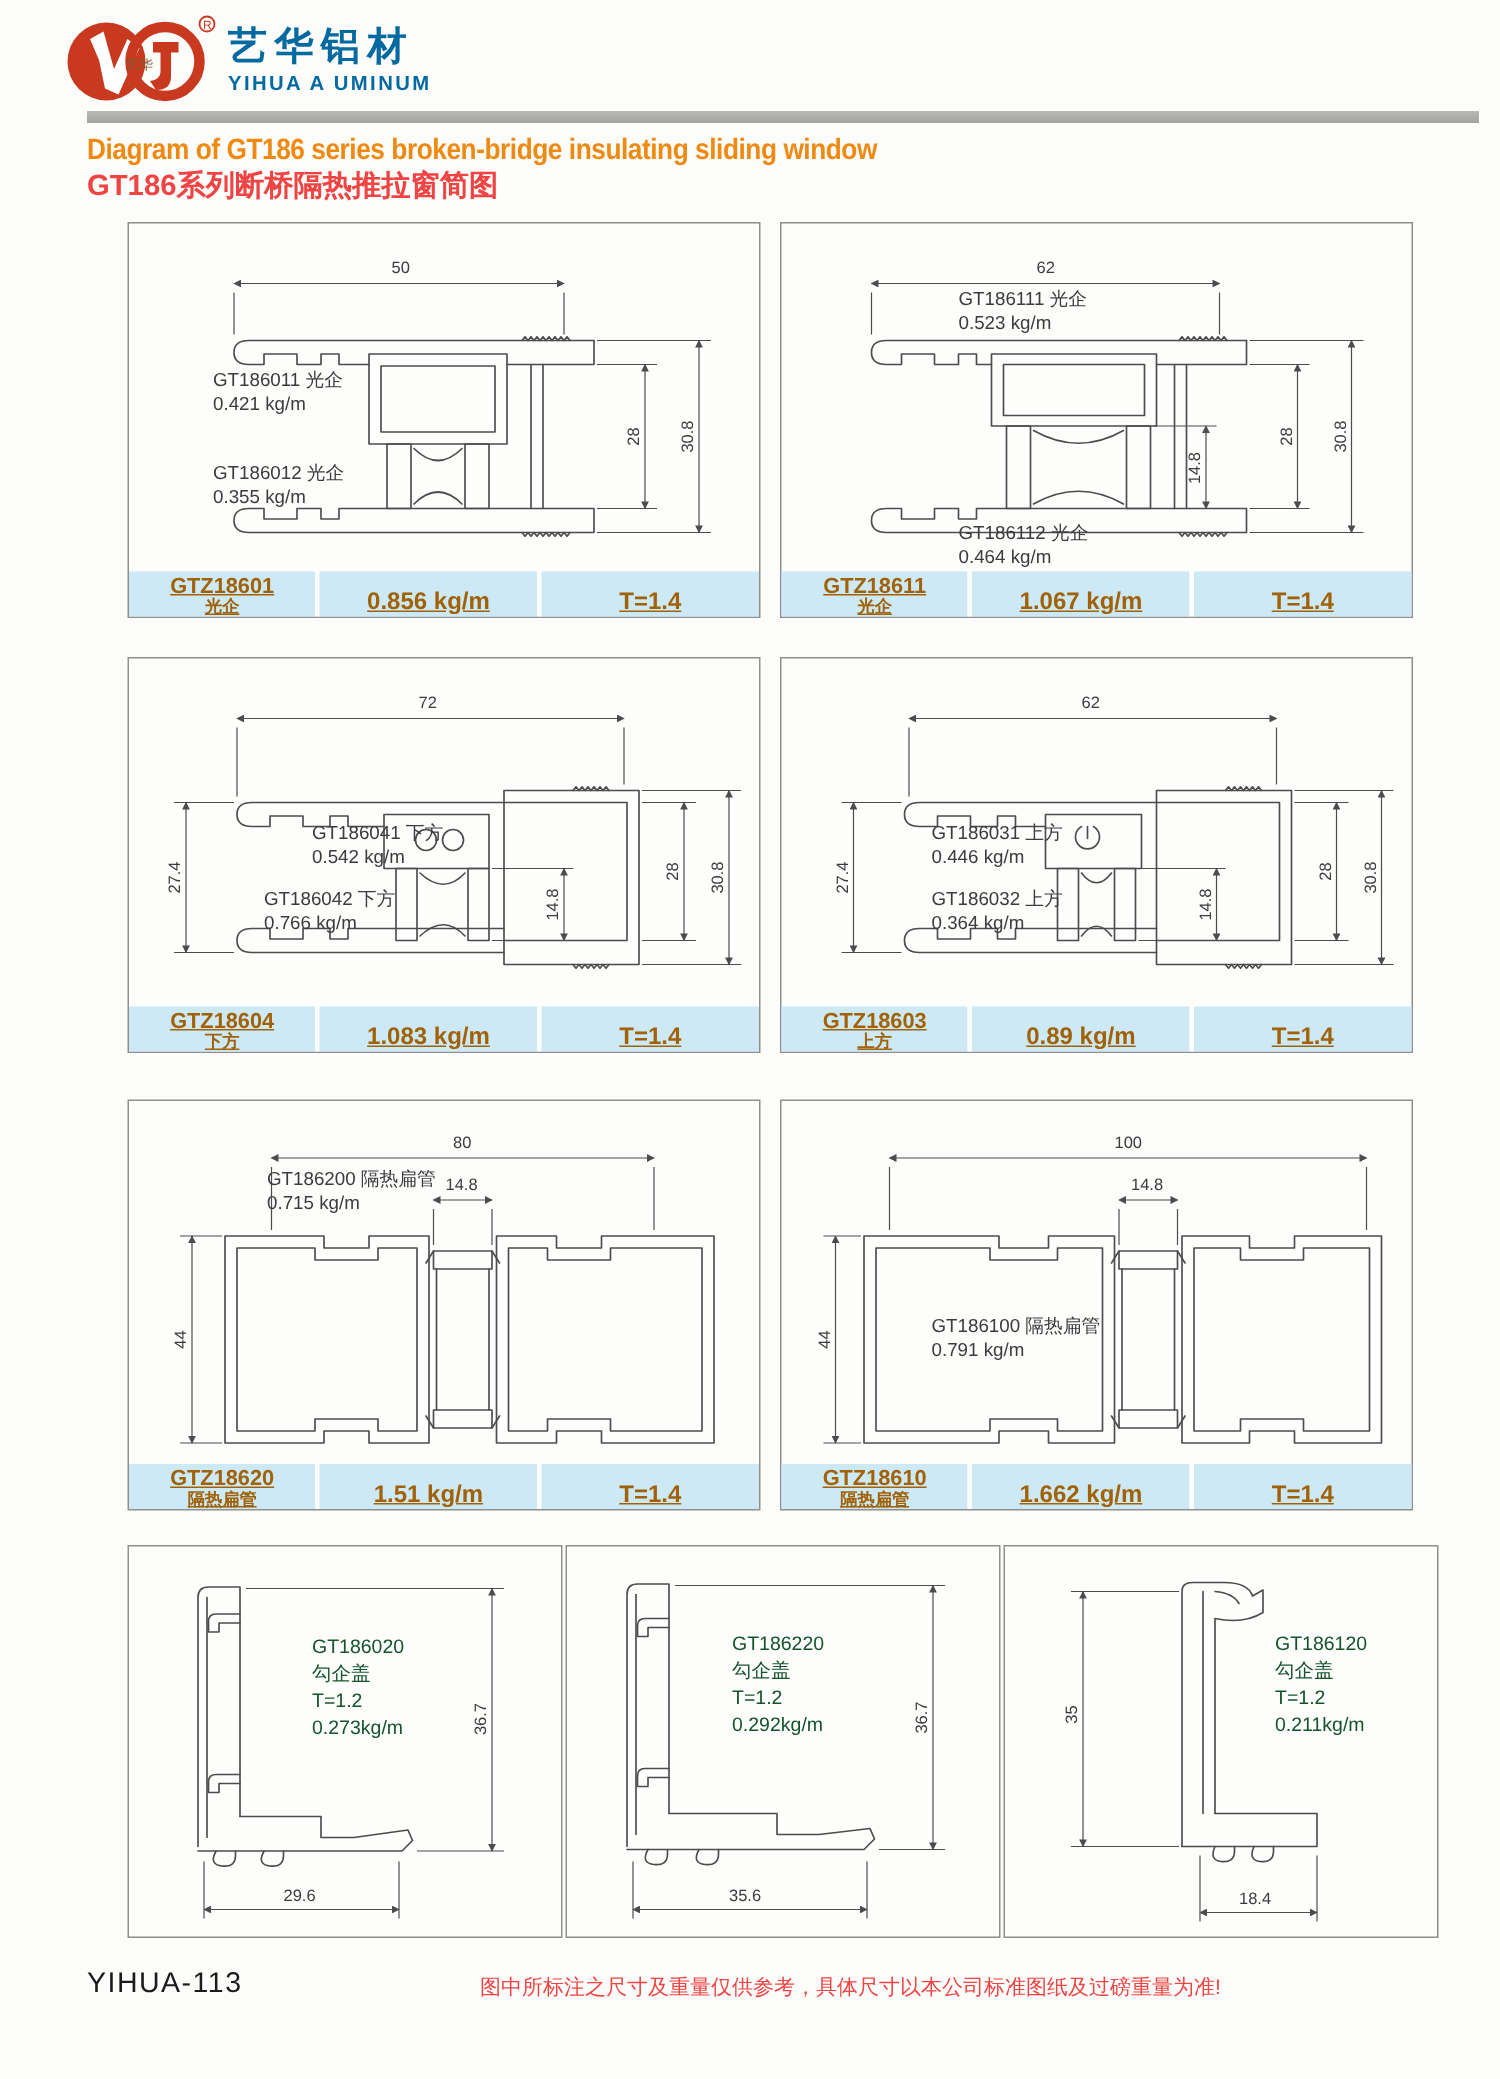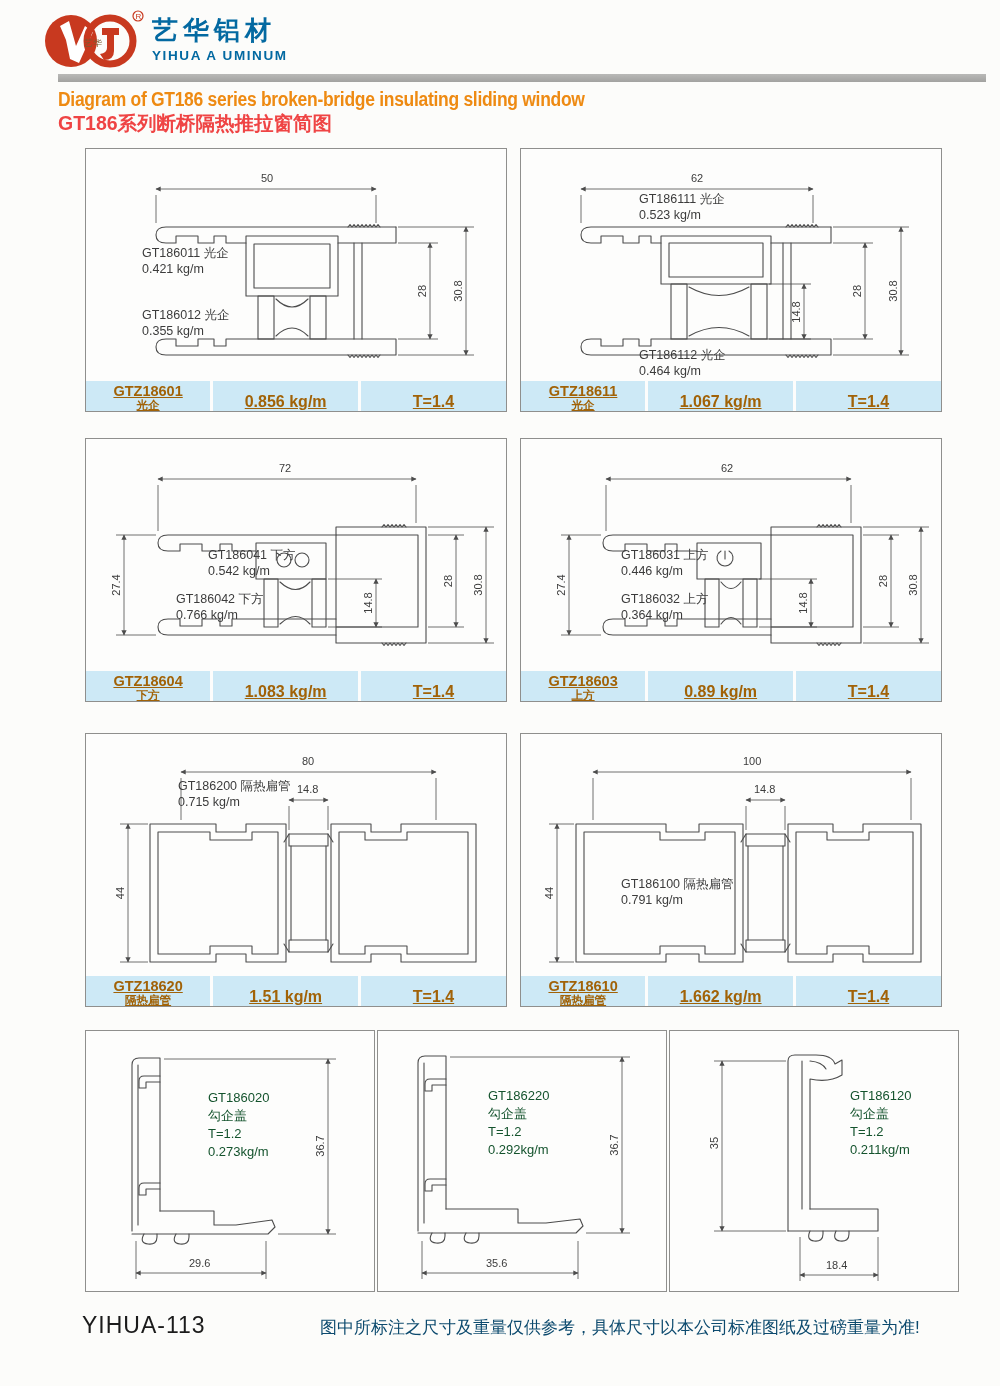--- a/index.html
+++ b/index.html
@@ -28,23 +28,23 @@
   .ctype{font-size:11.5px;line-height:12px;}
   .part-label{position:absolute;color:#3c3c3c;font-size:12.5px;line-height:16px;white-space:nowrap;}
   .corner-label{position:absolute;color:#14532d;font-size:13px;line-height:18px;white-space:nowrap;}
   svg{display:block;}
   svg path,svg line,svg rect,svg circle{vector-effect:non-scaling-stroke;}
   .prof{fill:none;stroke:#4c4c4c;stroke-width:1.1;stroke-linejoin:round;stroke-linecap:round;}
   .diml{stroke:#4c4c4c;stroke-width:0.8;fill:none;}
   .dimt{font-family:"Liberation Sans",sans-serif;font-size:11px;fill:#3c3c3c;}
   .hat{stroke:#4c4c4c;stroke-width:1;}
   
-  #page-code{position:absolute;left:58px;top:1312px;font-size:23px;font-weight:400;
-             letter-spacing:1px;color:#1b1b1b;margin-left:24px;}
-  #footer-note{position:absolute;left:320px;top:1316px;font-size:17px;color:#0c4a6e;}
+  #page-code{position:absolute;left:58px;top:1312px;font-size:19px;font-weight:400;
+             letter-spacing:1px;color:#1b1b1b;}
+  #footer-note{position:absolute;left:320px;top:1316px;font-size:14px;color:#ef4444;}
 </style>
 </head>
 <body>
 
 <div id="page">
 
   <svg id="logo" viewBox="0 0 104 66">
     <circle cx="29" cy="35" r="26" fill="#c8391f"></circle>
     <path d="M18,20 L27,15 L34,40 L43,20 L51,26 L37,57 L28,53 L24,34 Z" fill="#ffffff"></path>
     <circle cx="68" cy="35" r="23" fill="none" stroke="#c8391f" stroke-width="7"></circle>

